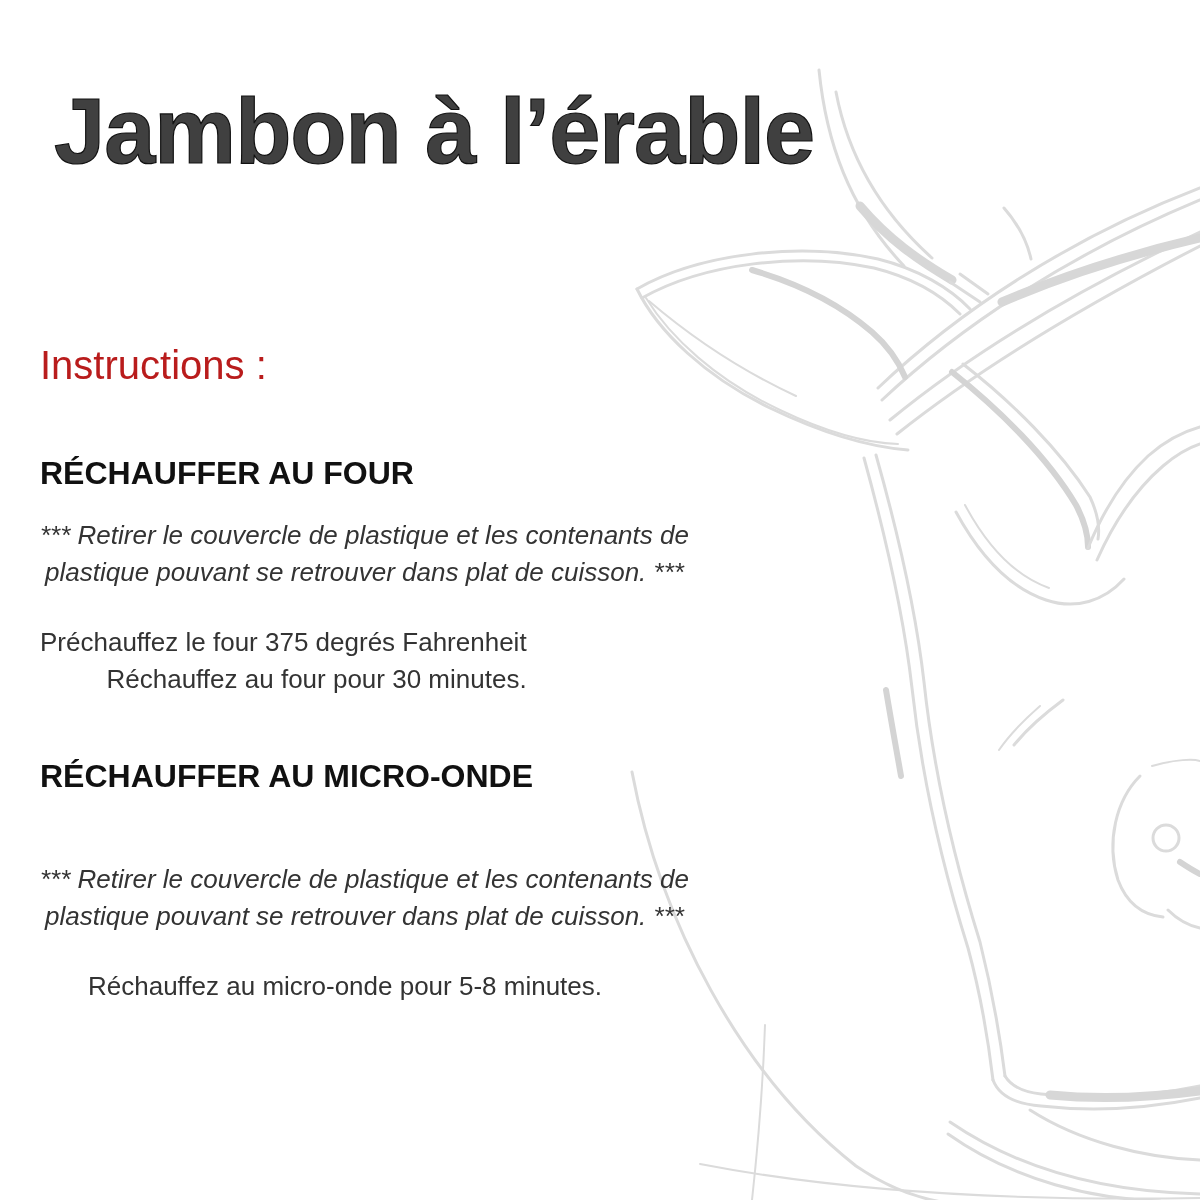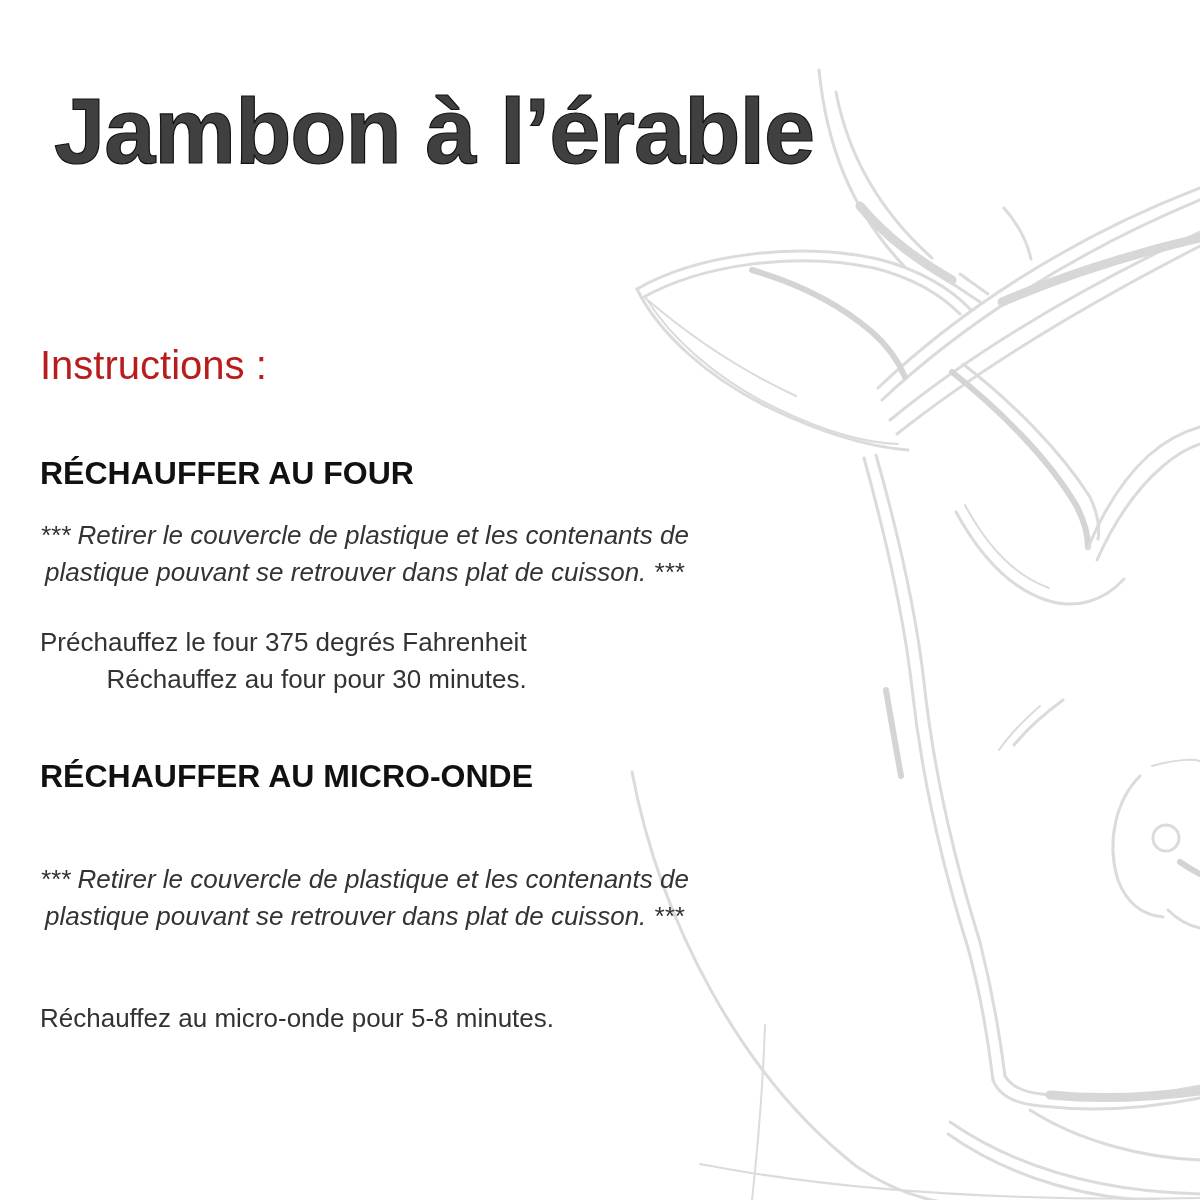--- a/index.html
+++ b/index.html
@@ -40,21 +40,21 @@
     color: #111111; white-space: nowrap;
   }
   .body-block { font-size: 26px; line-height: 37px; color: #333333; }
   .warning { font-style: italic; text-align: center; }
   .line { display: block; white-space: nowrap; }
   #oven-heading    { top: 422px; }
   #oven-warning    { top: 491px; }
   #oven-steps      { top: 598px; text-align: right; }
   #micro-heading   { top: 725px; }
   #micro-warning   { top: 835px; }
-  #micro-steps     { top: 974px; }
+  #micro-steps     { top: 942px; margin-left: 48px; }
 </style>
 </head>
 <body>
 
 <svg class="cow-svg" width="1200" height="1200" viewBox="0 0 1200 1200" aria-hidden="true">
 
   <path d="M 819,70 C 826,140 848,207 904,266"></path>
   <path d="M 836,92 C 847,150 874,206 932,258"></path>
   <path class="shade" d="M 860,206 C 888,239 918,260 952,280"></path>
 

